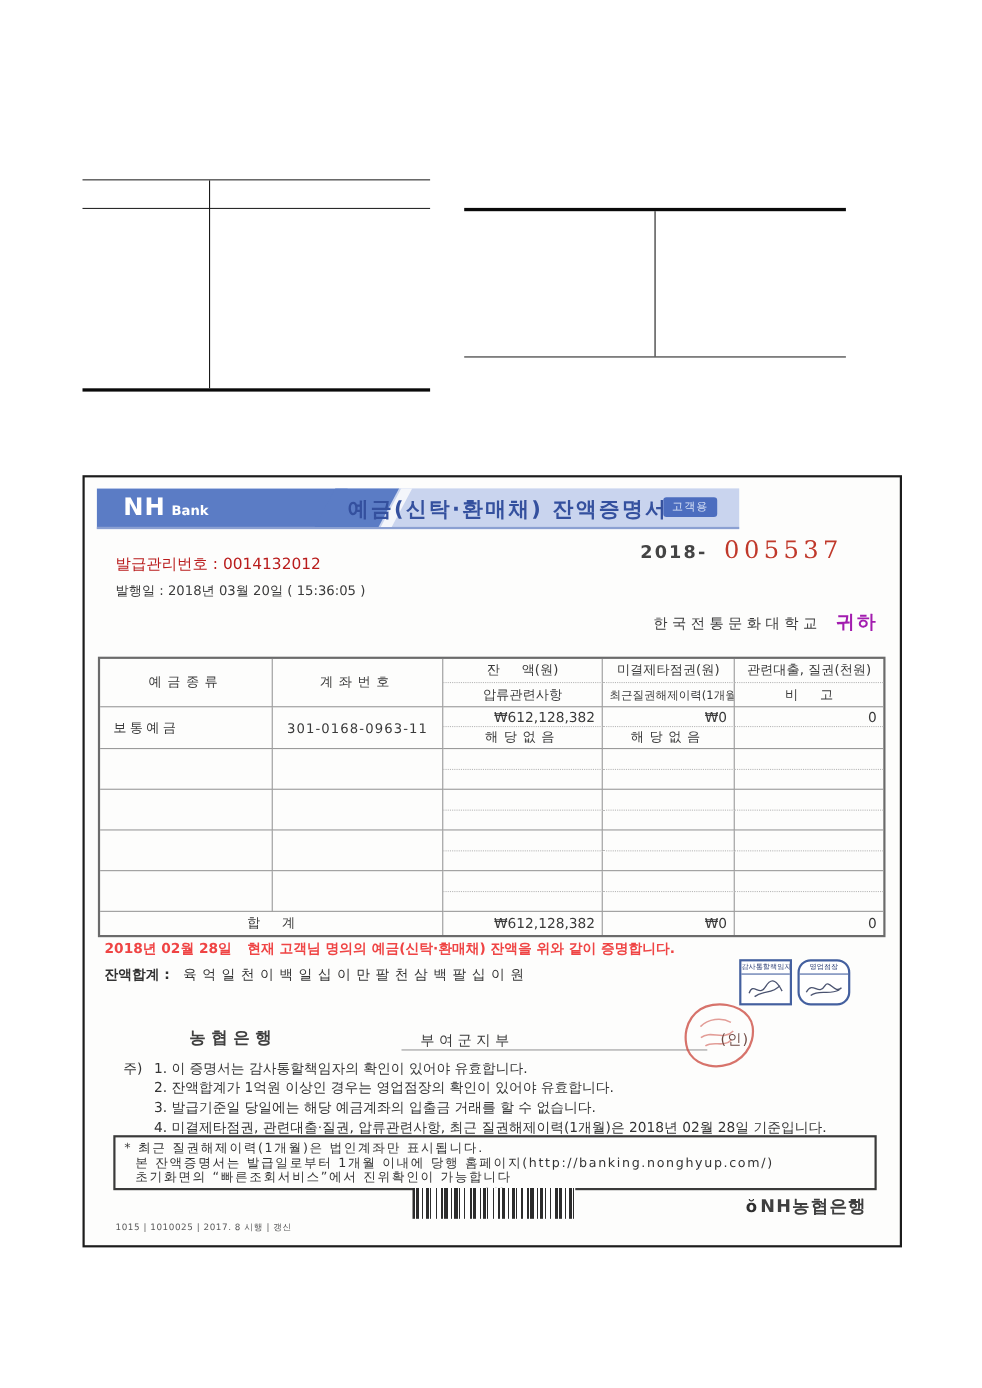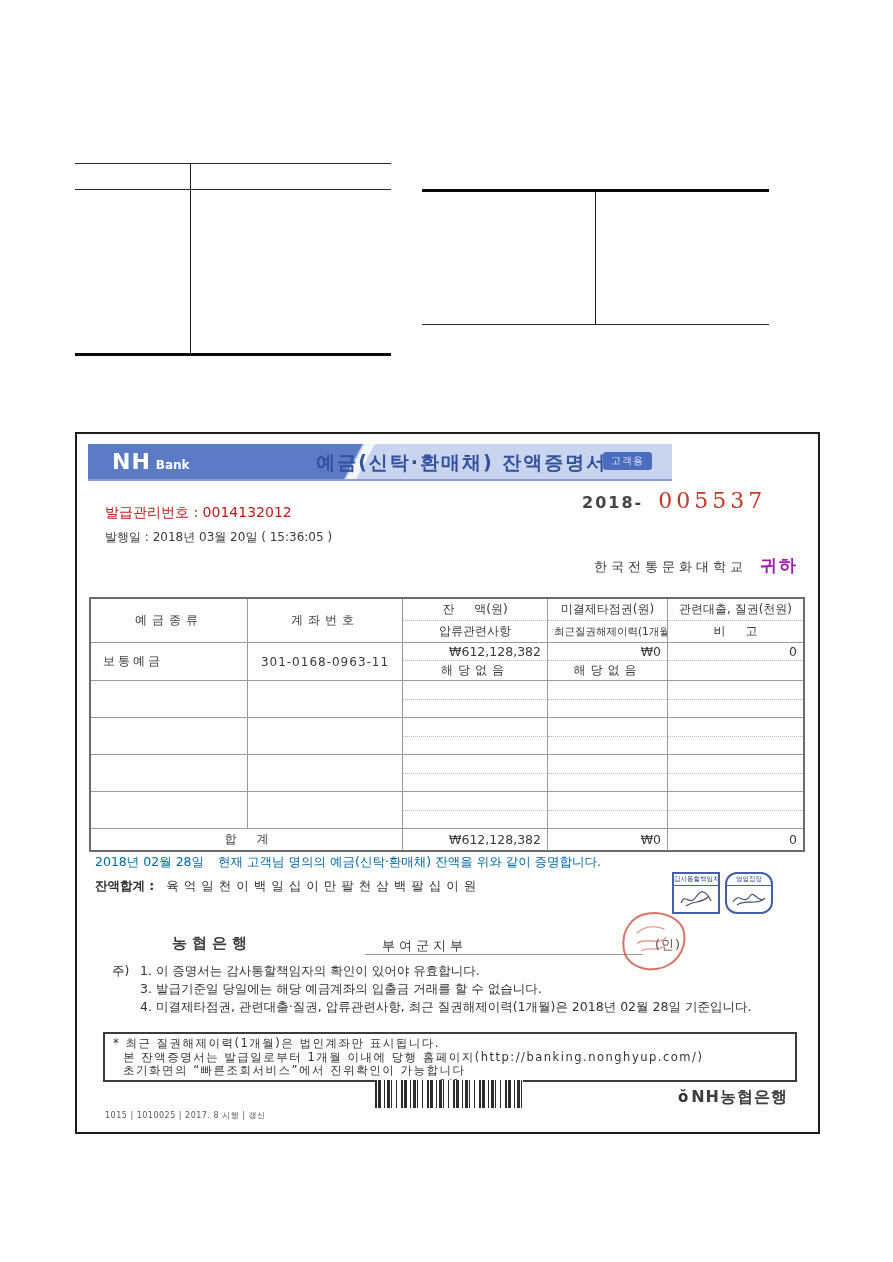--- a/index.html
+++ b/index.html
@@ -65,21 +65,21 @@
   td.wide { word-spacing:16px; }
   td.dot { border-bottom:1px dotted #b8b8b8 !important; }
   td.num { text-align:right; padding-right:9px; font-size:12.5px; }
   td.ctr { text-align:center; }
   tr.subA td { height:17px; }
   tr.subB td { height:16px; }
   tr.empA td { height:19px; }
   tr.empB td { height:18px; }
   tr.total td { height:21px; }
 
-  .statement { position:absolute; left:18px; top:420px; font-size:12.5px; color:#0369a1; white-space:nowrap; }
+  .statement { position:absolute; left:18px; top:420px; font-size:12.5px; color:#ef4444; white-space:nowrap;font-weight:bold; }
   .statement .sdate { margin-right:14px; }
   .words { position:absolute; left:18px; top:444px; font-size:12.5px; color:#333; white-space:nowrap; }
   .words .wlabel { margin-right:12px; font-weight:bold; }
   .words .wval { letter-spacing:5px; }
 
   .stampbox { position:absolute; top:438px; width:48px; height:42px; border:2px solid #44609f; background:#fff; }
   .stampbox .slabel { font-size:6.5px; text-align:center; color:#2d3f76; border-bottom:1px solid #44609f; padding:1px 0; letter-spacing:0; white-space:nowrap; overflow:hidden; }
   .stampbox svg { display:block; margin:2px auto 0; }
   .sb1 { left:595px; } .sb2 { left:648px;border-radius:12px; }
 
@@ -271,20 +271,21 @@
         <path d="M6 10 C14 4, 26 4, 34 10 M5 20 C15 14, 25 26, 35 18 M8 28 C16 24, 24 32, 32 26" stroke="#cd5046" stroke-width="1.4" fill="none"></path>
       </svg>
     </span>
     <span class="seal-txt">(인)</span>
   </div>
 
   <div class="notes">
     <span class="nprefix">주)</span>
     <div class="nitems">
       <div class="nitem">1. 이 증명서는 감사통할책임자의 확인이 있어야 유효합니다.</div>
+      <div class="nitem">2. 잔액합계가 1억원 이상인 경우는 영업점장의 확인이 있어야 유효합니다.</div>
       <div class="nitem">3. 발급기준일 당일에는 해당 예금계좌의 입출금 거래를 할 수 없습니다.</div>
       <div class="nitem">4. 미결제타점권, 관련대출·질권, 압류관련사항, 최근 질권해제이력(1개월)은  2018년 02월 28일  기준입니다.</div>
     </div>
   </div>
 
   <div class="boxnote">
     <div class="bline">* 최근 질권해제이력(1개월)은 법인계좌만 표시됩니다.</div>
     <div class="bline" style="padding-left:10px">본 잔액증명서는 발급일로부터 1개월 이내에 당행 홈페이지(http://banking.nonghyup.com/)</div>
     <div class="bline" style="padding-left:10px">초기화면의 “빠른조회서비스”에서 진위확인이 가능합니다</div>
     <div class="pageind">1/1</div>

